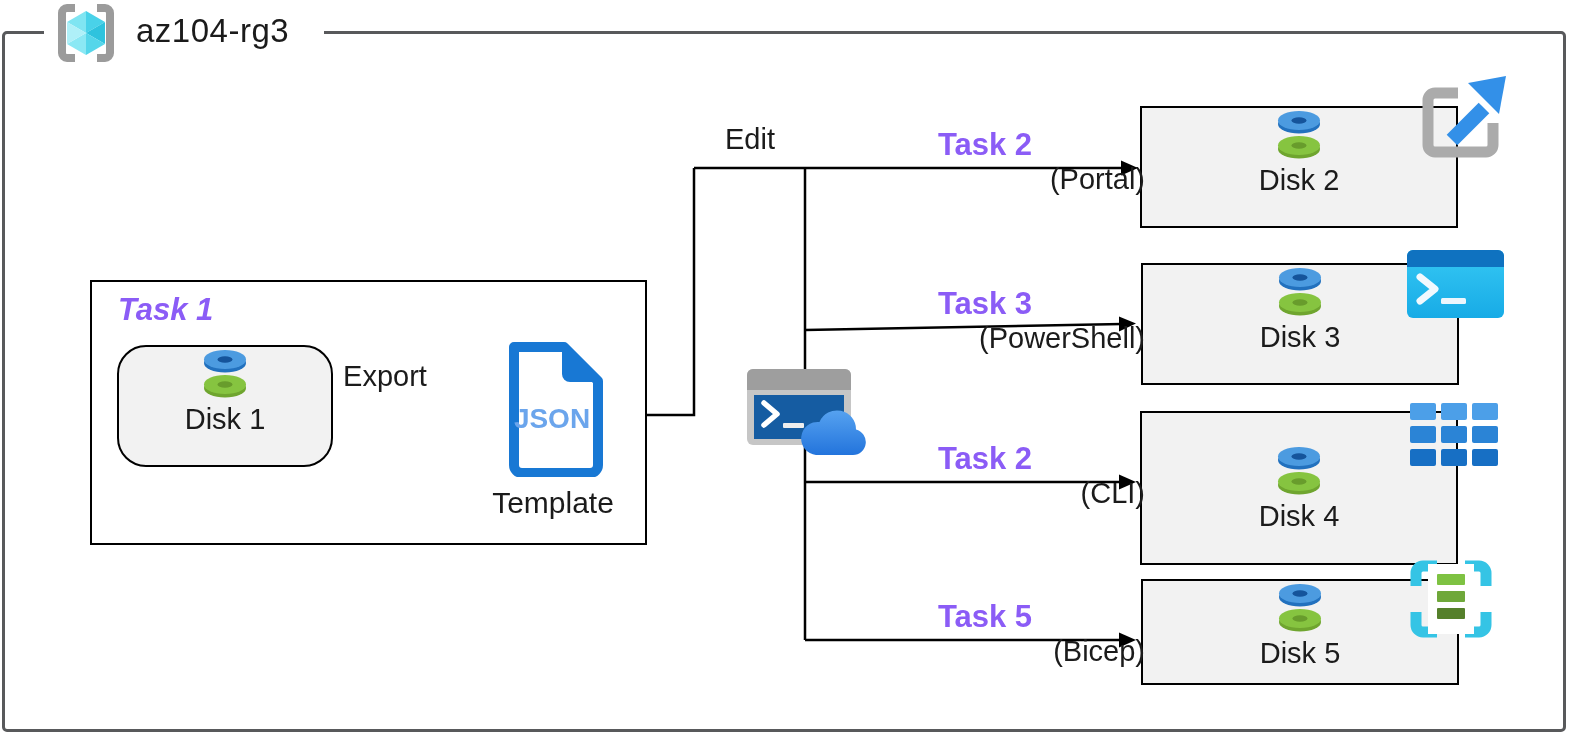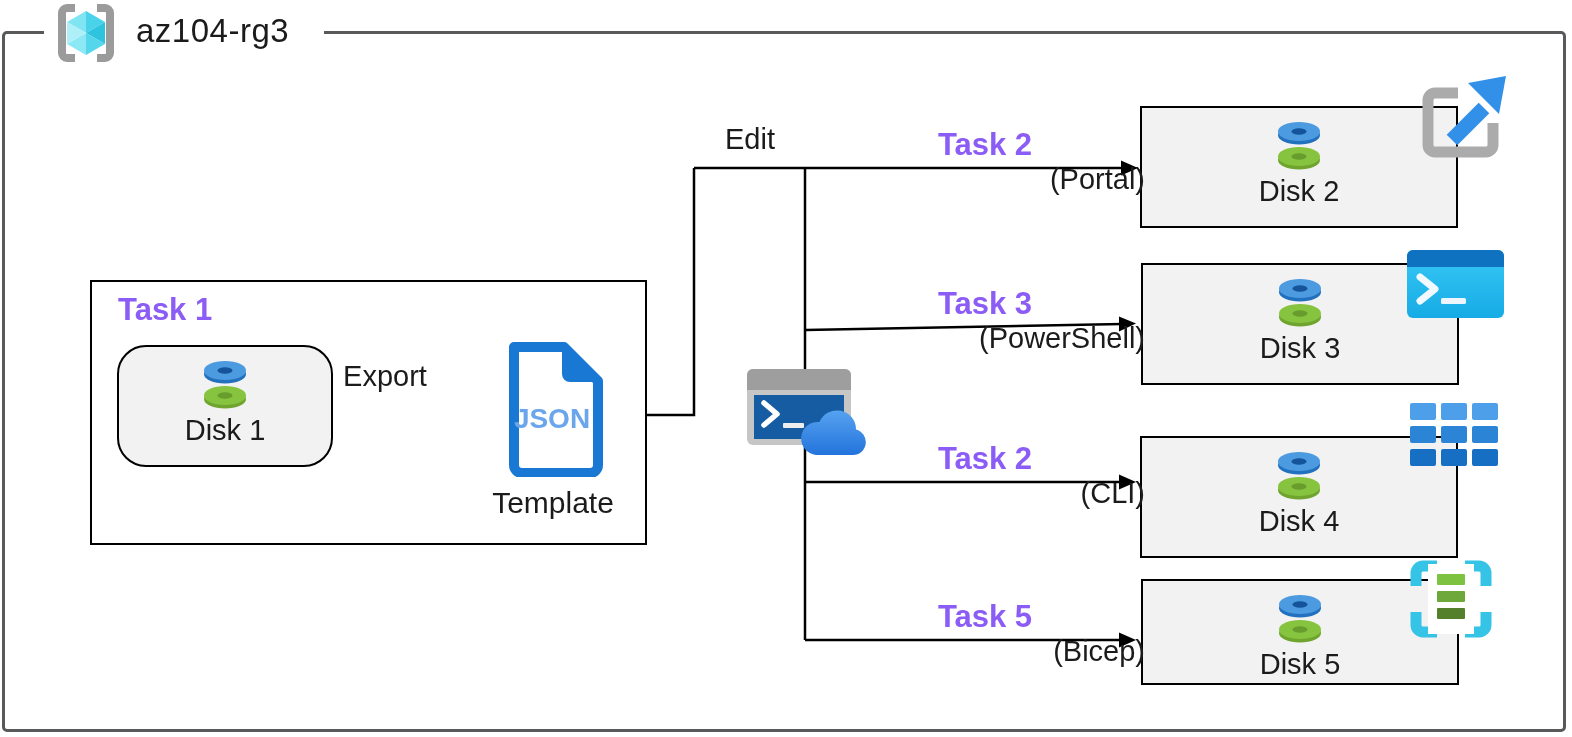--- a/index.html
+++ b/index.html
@@ -18,33 +18,33 @@
   }
   #rg-badge-mask { left:44px; top:0; width:280px; height:64px; background:#fff; z-index:2; }
   #rg-icon { left:50px; top:2px; z-index:3; }
   #rg-name { left:136px; top:12px; z-index:3; font-size:33px; letter-spacing:0.5px; }
 
   
   #connectors { left:0; top:0; width:1572px; height:737px; z-index:1; }
 
   
   #task1-box { left:90px; top:280px; width:557px; height:265px; border:2.5px solid #000; background:#fff; z-index:2; }
-  #task1-label { left:118px; top:292px; z-index:3; }
+  #task1-label { left:118px; top:292px; z-index:3;font-style:italic; }
   .task-label { font-size:31px; font-weight:bold; color:#8b5cf6; }
   .method-label { font-size:29px; color:#1b1b1b; }
 
   .disk-box {
     background:#F2F2F2; border:2.5px solid #000; z-index:2;
-    display:flex; flex-direction:column; align-items:center; padding-top:11px;
+    display:flex; flex-direction:column; align-items:center; 
   }
   .disk-box .disk-label { font-size:29px; margin-top:2px; }
   #disk1-box { left:117px; top:345px; width:216px; height:122px;border-radius:29px; }
   #disk2-box { left:1140px; top:106px; width:318px; height:122px; }
   #disk3-box { left:1141px; top:263px; width:318px; height:122px; }
-  #disk4-box { left:1140px; top:436px; width:318px; height:122px; }
+  #disk4-box { left:1140px; top:411px; width:318px; height:154px;justify-content:center; }
   #disk5-box { left:1141px; top:579px; width:318px; height:106px; }
 
   #export-label { left:320px; top:360px; width:130px; text-align:center; font-size:29px; z-index:3; }
   #json-icon { left:497px; top:336px; z-index:3; }
   #template-label { left:480px; top:486px; width:146px; text-align:center; font-size:30px; z-index:3; }
 
   #edit-label { left:700px; top:123px; width:100px; text-align:center; font-size:29px; z-index:3; }
 
   .task-group { left:825px; width:320px; text-align:center; z-index:3; }
   #task2-group { top:127px; }

